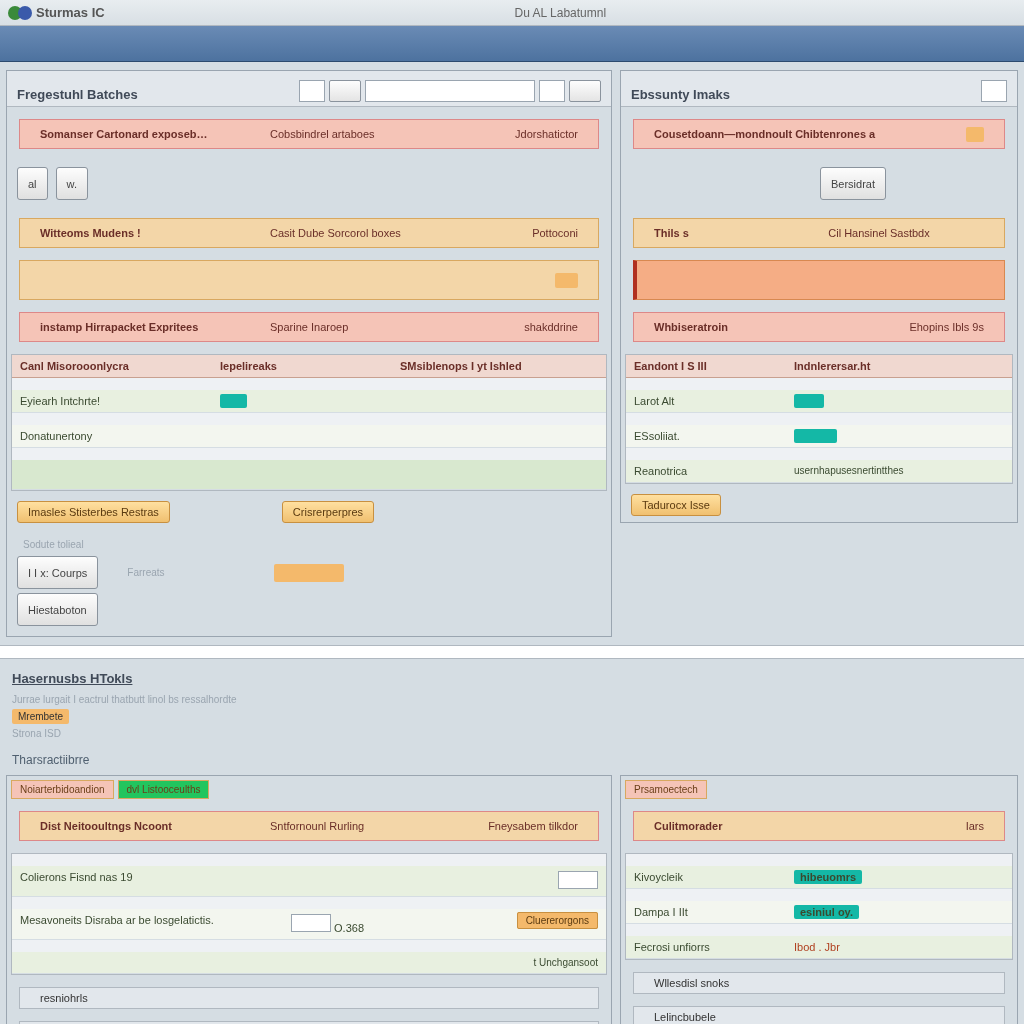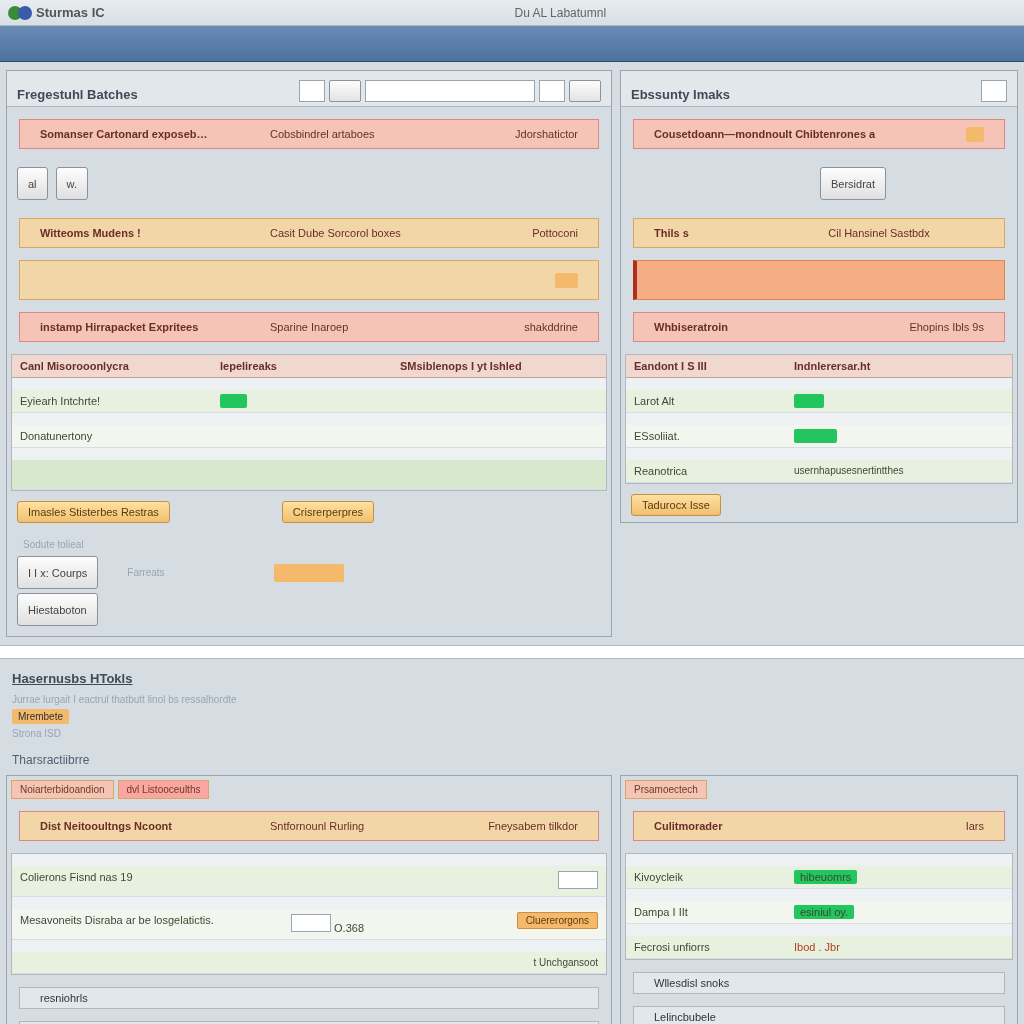--- a/index.html
+++ b/index.html
@@ -66,21 +66,21 @@
 
 .subgrid { margin:4px; border:1px solid #b0b8c0; background:#eef1f4; }
 .subgrid .hdr {
   display:flex; background:#f0d8d0; border-bottom:1px solid #c8a090;
   font-size:11px; color:#6a2e28; font-weight:bold;
 }
 .subgrid .hdr > div { padding:5px 8px; }
 .subgrid .row { display:flex; border-bottom:1px solid #d5dde3; background:#e8f0e0;margin-top:12px; }
 .subgrid .row.alt { background:#f3f6ef; }
 .subgrid .row > div { padding:5px 8px; font-size:11px; color:#3a4a30; }
-.hl { background:#22c55e; padding:1px 6px; border-radius:2px; }
+.hl { background:#14b8a6; padding:1px 6px; border-radius:2px;font-weight:bold; }
 .btncell { background:#f4b96b; border:1px solid #c89040; padding:2px 8px; border-radius:2px; color:#5a3a10; font-size:10px; }
 
 .link-btn {
   display:inline-block; padding:4px 10px;
   background:linear-gradient(#ffe0a0,#f0c070); border:1px solid #c89040;
   border-radius:3px; color:#5a3a10; font-size:11px;
 }
 
 .divider { height:14px; background:#fff; border-top:1px solid #b0b8c0; border-bottom:1px solid #b0b8c0; }
 
@@ -247,21 +247,21 @@
   <div class="faint">Jurrae lurgait I eactrul thatbutt linol bs  ressalhordte</div>
   <div style="padding:2px 6px"><span class="chip">Mrembete</span></div>
   <div class="faint">Strona ISD</div>
   <div class="faint" style="color:#506070;font-size:12px;margin-top:10px">Tharsractiibrre</div>
 
   <div class="two-col">
 
     <div class="lc panel">
       <div class="tabrow">
         <div class="tab" style="background:#f5c4b7">Noiarterbidoandion</div>
-        <div class="tab" style="background:#fca5a5">dvl Listooceulths</div>
+        <div class="tab" style="background:#22c55e">dvl Listooceulths</div>
       </div>
       <div class="band" style="background:#f3d6a8">
         <div class="c1">Dist Neitooultngs  Ncoont</div>
         <div class="c2">Sntfornounl  Rurling</div>
         <div class="c3">Fneysabem tilkdor</div>
       </div>
       <div class="subgrid">
         <div class="row">
           <div style="flex:0 0 260px">Colierons Fisnd  nas 19</div>
           <div style="flex:1;text-align:right"><span class="small-input"></span></div>

